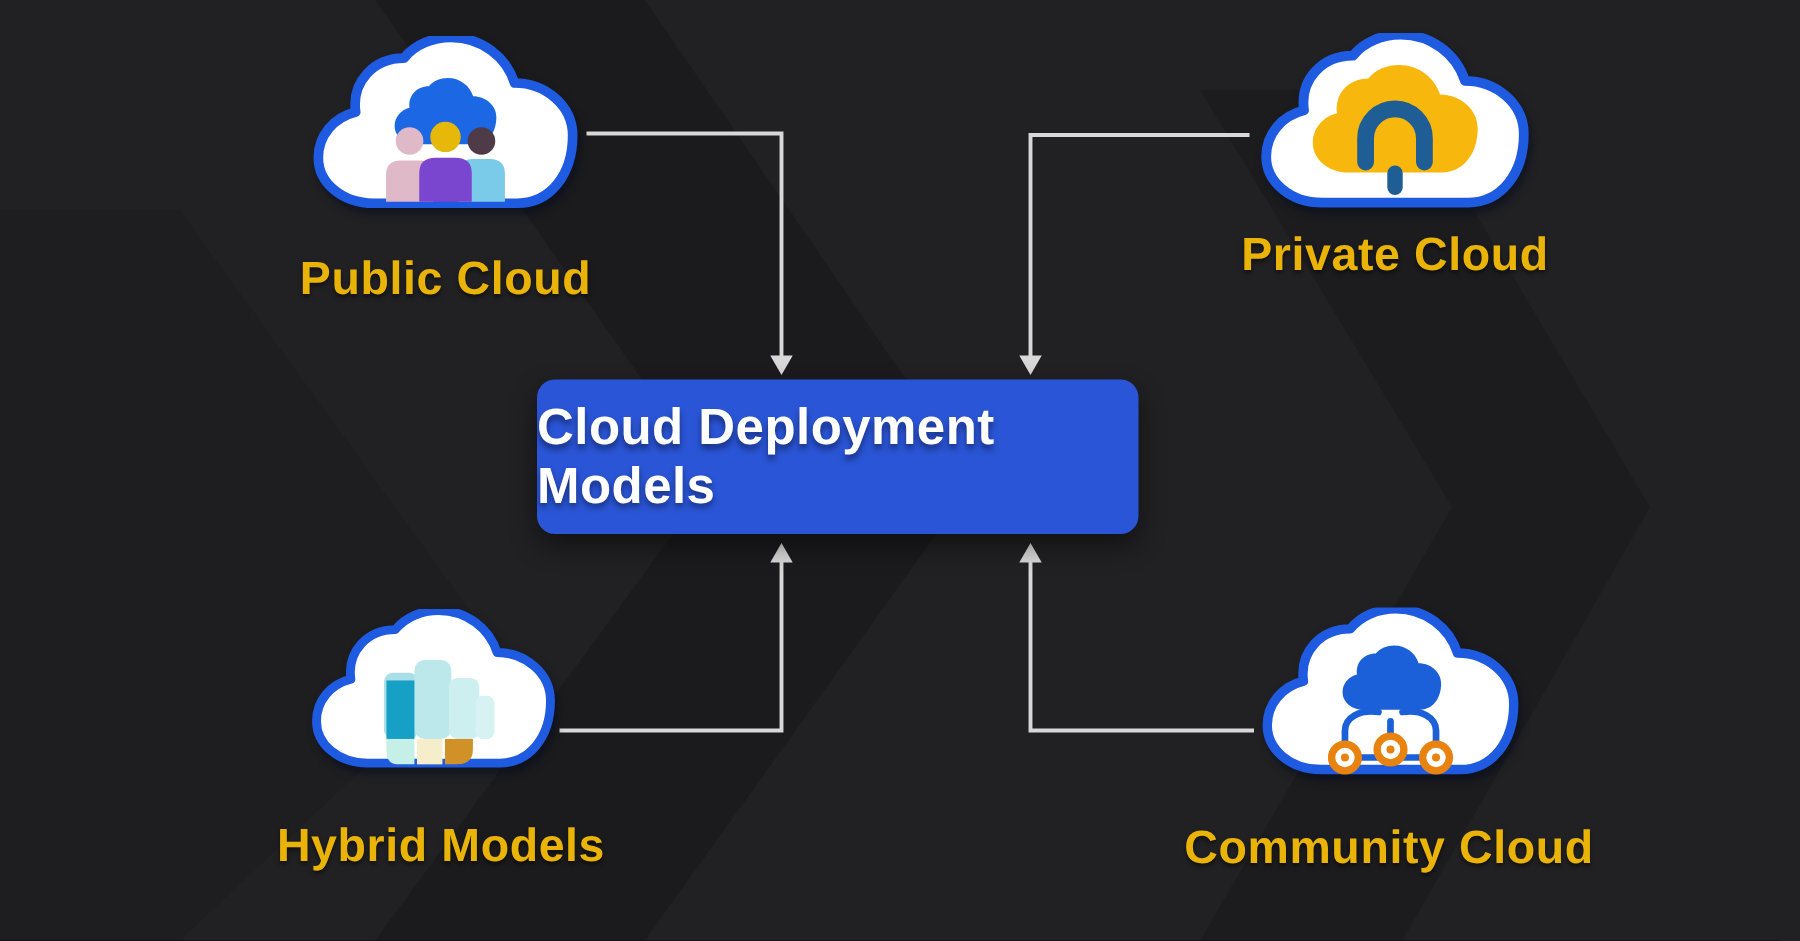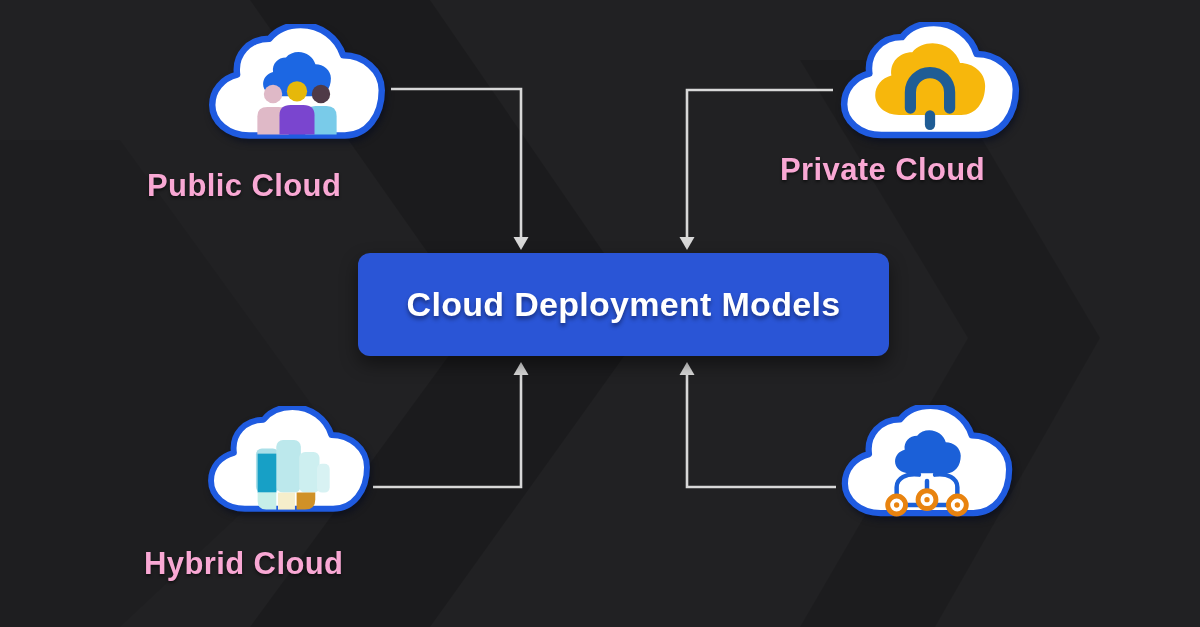--- a/index.html
+++ b/index.html
@@ -5,27 +5,27 @@
   html,body{margin:0;padding:0;background:#0c0c0d;}
   .canvas{
     position:relative;width:1200px;height:627px;overflow:hidden;
     background:#212123;
     font-family:"Liberation Sans", sans-serif;
   }
   .bg-layer{position:absolute;inset:0;pointer-events:none;}
   .node{position:absolute;}
   .cloud-svg{display:block;filter:drop-shadow(2px 4px 3px rgba(4,10,30,0.55));}
   .node-label{
-    position:absolute;color:#f9a8d4;
+    position:absolute;text-align:center;color:#eab308;
     font-size:31px;font-weight:700;letter-spacing:0.4px;
     text-shadow:0 2px 3px rgba(0,0,0,0.5);
     white-space:nowrap;
   }
   .center-box{
-    position:absolute;left:358px;top:253px;width:531px;height:103px;
+    position:absolute;left:358px;top:253px;width:401px;height:103px;
     background:#2a55d6;border-radius:12px;
     display:flex;align-items:center;justify-content:center;
     box-shadow:0 8px 18px rgba(0,0,0,0.45);
   }
   .center-box span{
     color:#ffffff;font-size:34px;font-weight:700;letter-spacing:0.3px;
     text-shadow:0 3px 4px rgba(0,0,20,0.45);
   }
   .arrows{position:absolute;inset:0;pointer-events:none;}
 </style>
@@ -97,21 +97,21 @@
         <rect x="66" y="50" width="27" height="52" rx="7" fill="#aadfe8"></rect>
         <rect x="90" y="40" width="29" height="62" rx="8" fill="#bce8ec"></rect>
         <rect x="117" y="54" width="24" height="48" rx="7" fill="#cdeff0"></rect>
         <rect x="138" y="68" width="15" height="34" rx="6" fill="#d8f2f3"></rect>
         <rect x="68" y="56" width="22" height="46" fill="#17a0c6"></rect>
         <path d="M 68 102 H 90 V 122 H 78 Q 68 122 68 112 Z" fill="#c6efe8"></path>
         <rect x="92" y="102" width="20" height="20" fill="#f6eecb"></rect>
         <path d="M 114 102 H 136 V 110 Q 136 122 124 122 H 114 Z" fill="#d09127"></path>
       </g>
     </svg>
-    <div class="node-label" style="left:-56px;top:140px;width:300px;">Hybrid Cloud</div>
+    <div class="node-label" style="left:-56px;top:140px;width:300px;">Hybrid Models</div>
   </div>
 
   <div class="node" style="left:833px;top:405px;">
     <svg class="cloud-svg" width="188" height="125" viewBox="0 0 210 140">
       <use href="#cloudPath" fill="#ffffff" stroke="#1f5be0" stroke-width="7" stroke-linejoin="round"></use>
       <use href="#cloudPath" transform="translate(64,28) scale(0.40)" fill="#1b60d8"></use>
       <g fill="none" stroke="#1b60d8" stroke-width="5" stroke-linecap="round">
         <path d="M 96 78 C 82 76 71 82 71 92 V 102"></path>
         <path d="M 105 85 V 98"></path>
         <path d="M 114 78 C 128 76 139 82 139 92 V 102"></path>
@@ -119,19 +119,20 @@
       </g>
       <g>
         <circle cx="71" cy="112" r="10" fill="#ffffff" stroke="#e8830f" stroke-width="5.5"></circle>
         <circle cx="71" cy="112" r="3" fill="#e8830f"></circle>
         <circle cx="105" cy="106" r="10" fill="#ffffff" stroke="#e8830f" stroke-width="5.5"></circle>
         <circle cx="105" cy="106" r="3" fill="#e8830f"></circle>
         <circle cx="139" cy="112" r="10" fill="#ffffff" stroke="#e8830f" stroke-width="5.5"></circle>
         <circle cx="139" cy="112" r="3" fill="#e8830f"></circle>
       </g>
     </svg>
+    <div class="node-label" style="left:-67px;top:142px;width:320px;">Community Cloud</div>
   </div>
 
   <div class="center-box">
     <span>Cloud Deployment Models</span>
   </div>
 
 </div>
 
 </body></html>

